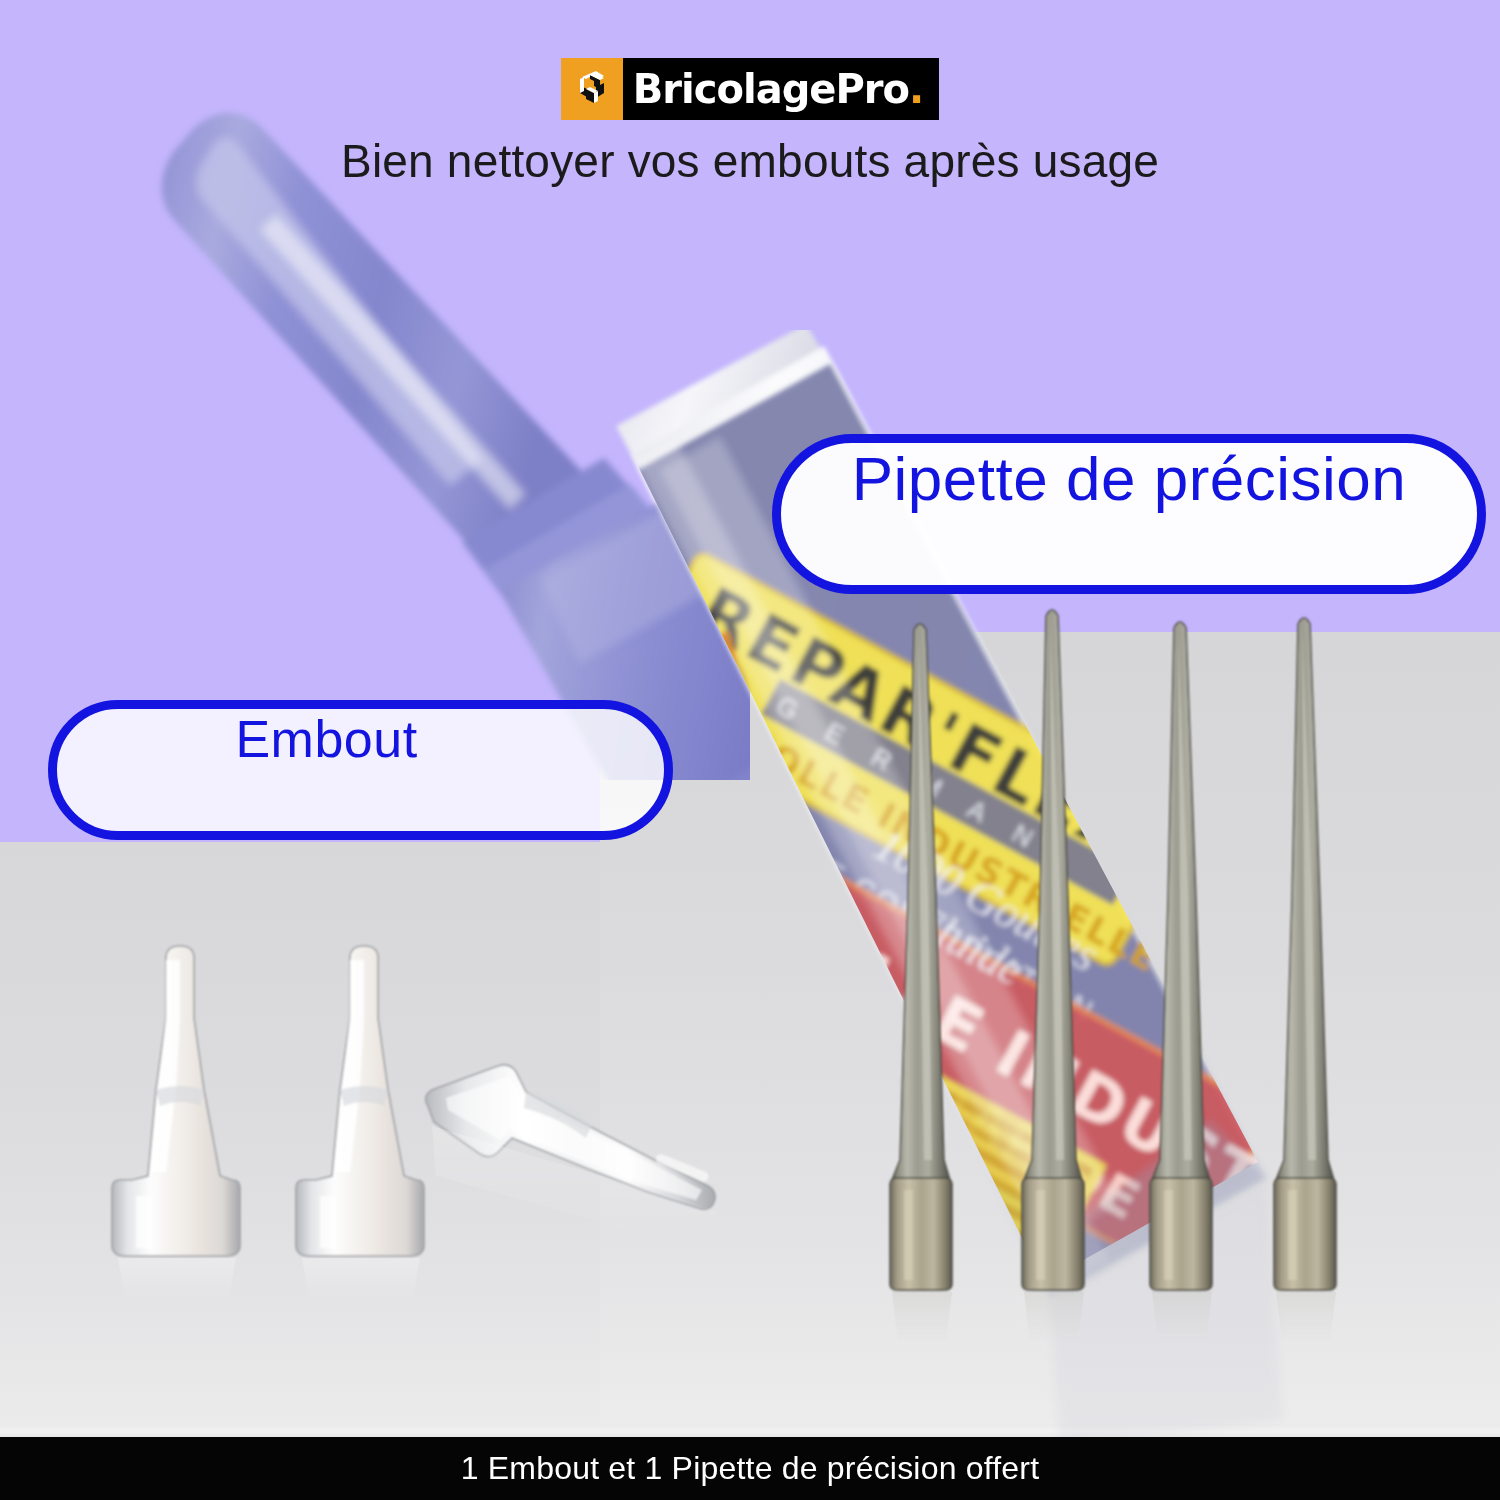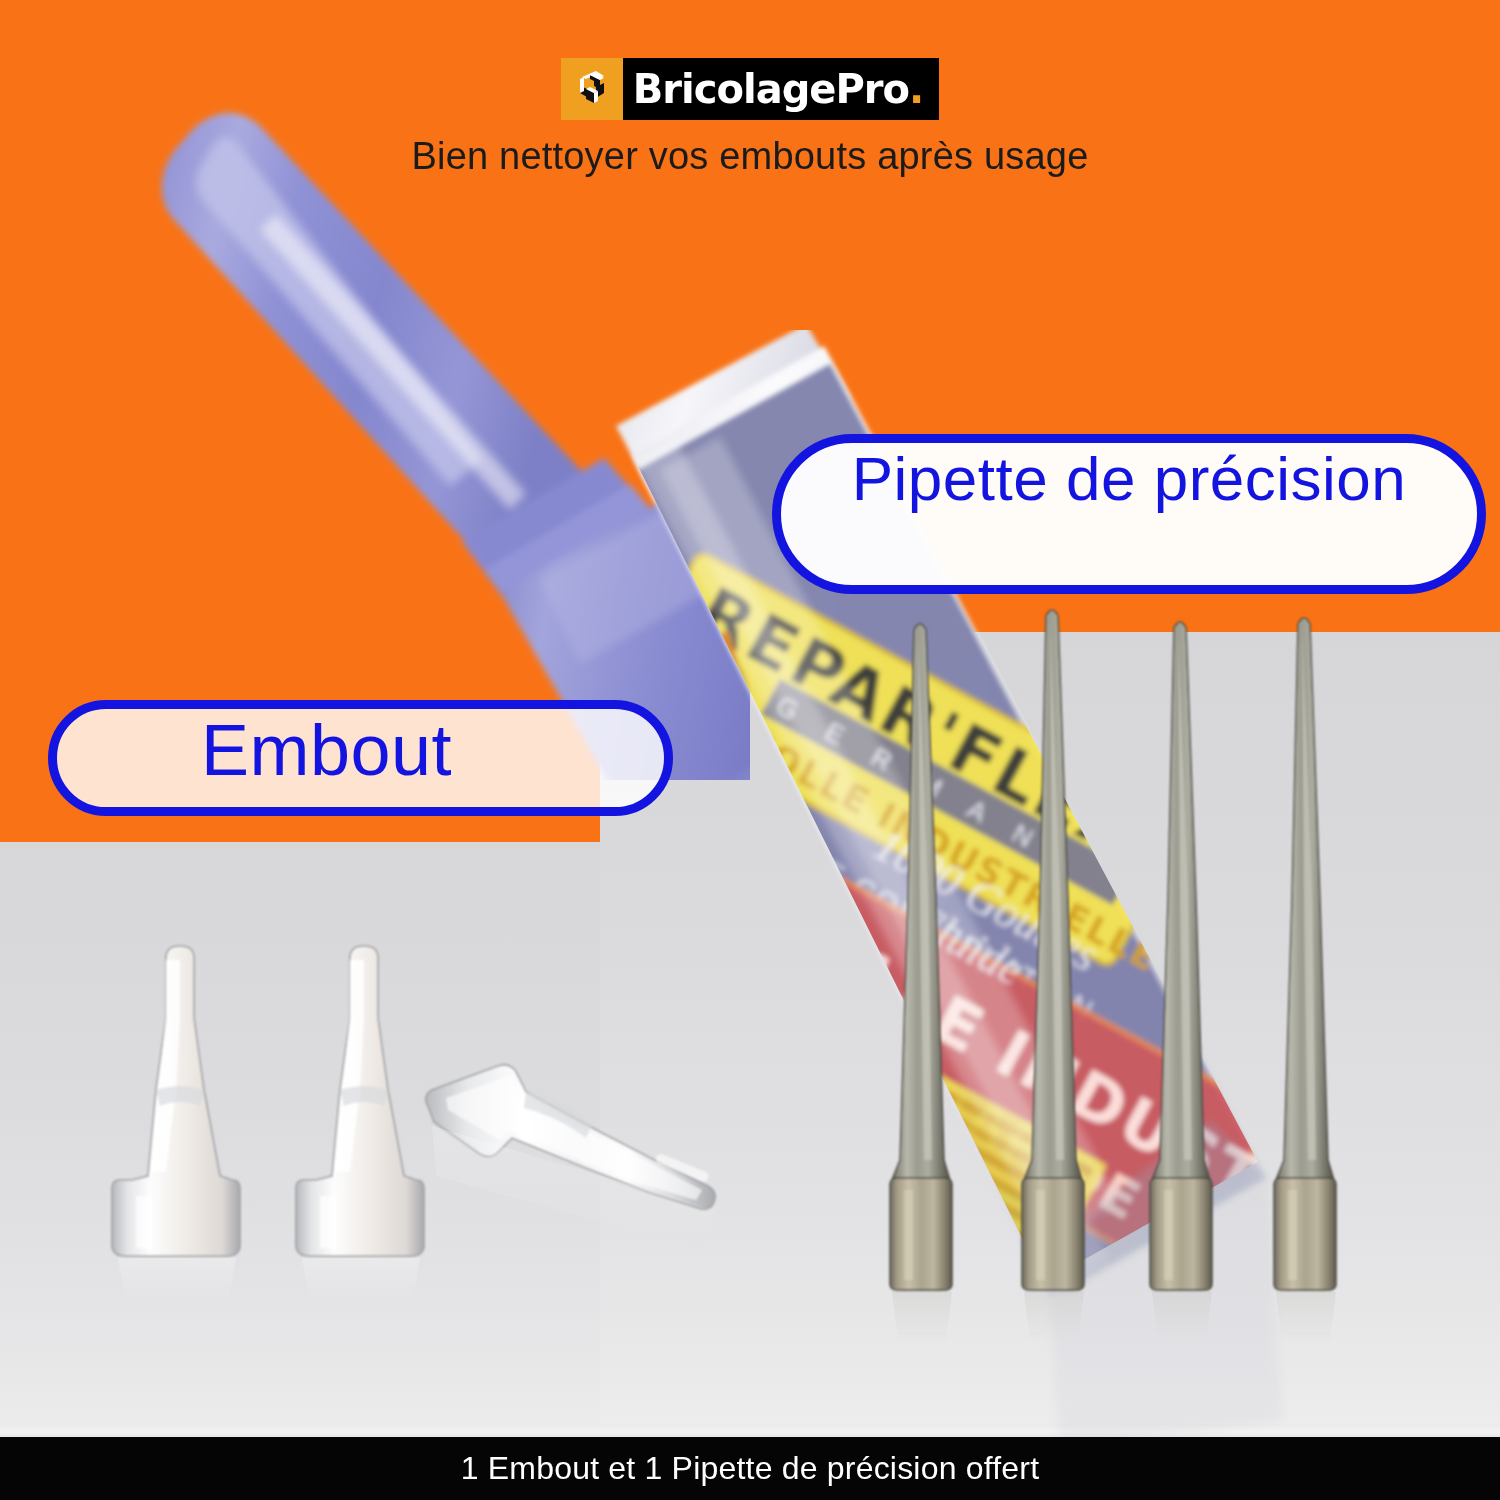--- a/index.html
+++ b/index.html
@@ -3,21 +3,21 @@
 <meta charset="utf-8">
 <style>
   html,body{margin:0;padding:0;}
   body{
     width:1500px;height:1500px;
     background:#ffffff;
     font-family:"Liberation Sans",sans-serif;
     overflow:hidden;
     position:relative;
   }
-  #stage{position:absolute;left:0;top:0;width:1500px;height:1500px;overflow:hidden;background:#f97316;}
+  #stage{position:absolute;left:0;top:0;width:1500px;height:1500px;overflow:hidden;background:#c4b5fd;}
 
   
   .surface-left{
     position:absolute;left:0;top:842px;width:620px;height:595px;
     background:linear-gradient(180deg,#d7d7d9 0%,#dcdcde 45%,#e4e4e6 78%,#ececec 100%);
   }
   .surface-right{
     position:absolute;left:600px;top:632px;width:900px;height:805px;
     background:linear-gradient(180deg,#d6d6d8 0%,#dbdbdd 40%,#e3e3e5 75%,#ededed 100%);
   }
@@ -48,21 +48,21 @@
     line-height:1;
     white-space:nowrap;
   }
   .logo-dot{color:#f0a020;}
 
   .subhead{
     margin-top:12px;
     color:#1b1b1b;
     font-family:"Liberation Sans",sans-serif;
     font-weight:300;
-    font-size:38px;
+    font-size:46px;
     line-height:1.28;
     letter-spacing:0.2px;
   }
   .subhead div{white-space:nowrap;}
 
   
   .cap-wrap{position:absolute;left:110px;top:80px;width:640px;height:700px;}
   
   .bottle-wrap{position:absolute;left:420px;top:330px;width:900px;height:1120px;}
 
@@ -83,23 +83,23 @@
     font-weight:300;
     letter-spacing:0.5px;
     box-sizing:border-box;
   }
   #callout-pipette{
     left:772px;top:434px;width:714px;height:160px;
     background:rgba(255,255,255,0.97);
     font-size:62px;
   }
   #callout-embout{
-    left:48px;top:700px;width:625px;height:116px;
+    left:48px;top:700px;width:625px;height:140px;
     background:rgba(255,255,255,0.80);
-    font-size:72px;
+    font-size:52px;
   }
   #callout-embout .callout-txt{
     transform:translateX(-34px);
   }
 
   
   .banner{
     position:absolute;left:0;top:1437px;width:1500px;height:63px;
     background:#050505;
     display:flex;align-items:center;justify-content:center;

